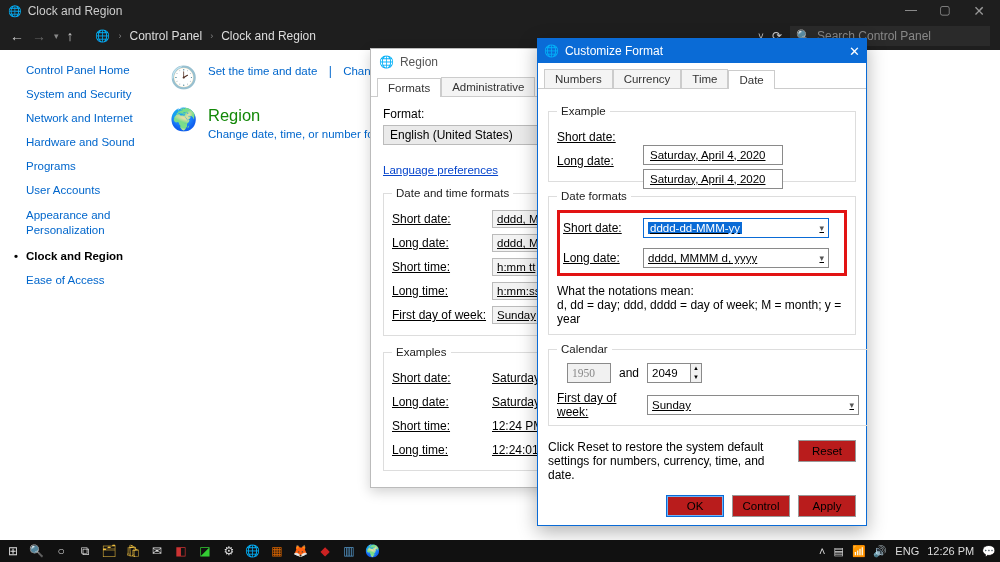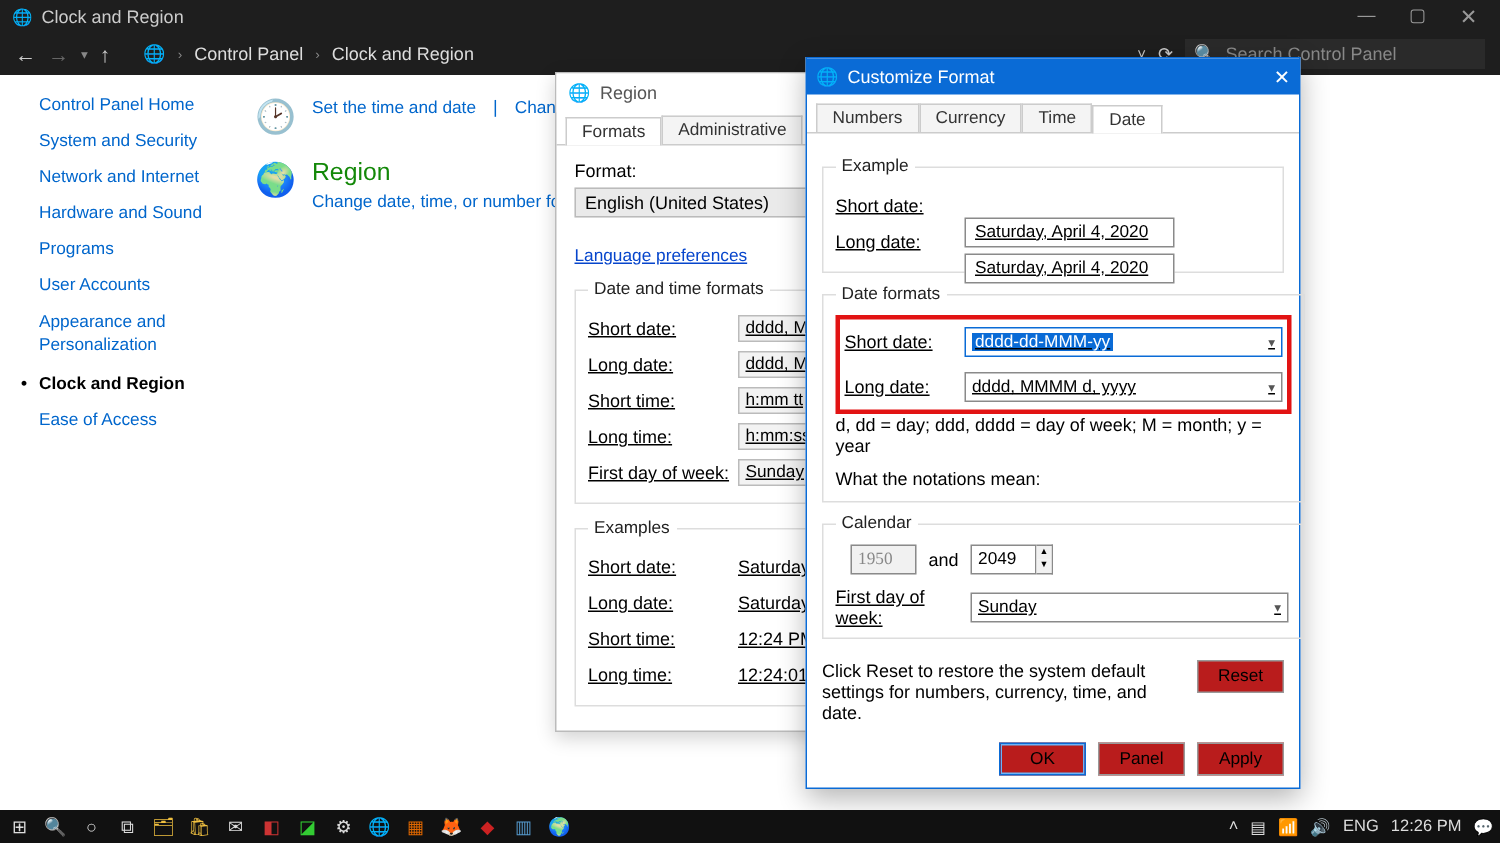--- a/index.html
+++ b/index.html
@@ -101,21 +101,21 @@
   .customize .dlg-title .left { display: flex; align-items: center; gap: 6px;}
   .customize .dlg-title .x { color: #fff; font-size: 13px; }
   .customize .tabs { display: flex; border-bottom: 1px solid #ccc; padding-left: 6px; margin-top: 6px;}
   .customize .body { padding: 6px 10px 8px 10px; }
   .field-box {
     border: 1px solid #8a8a8a; height: 20px; display: flex; align-items: center;
     padding: 0 6px; font-size: 11.5px; background: #fff; margin-top: 35px;
   }
   .redbox { border: 3px solid #e21313; padding: 3px; }
   .combo {
-    border: 1px solid #8a8a8a; height: 20px; width: 212px;
+    border: 1px solid #8a8a8a; height: 20px; width: 186px;
     display: flex; align-items: center; padding: 0 4px;
     justify-content: space-between; background: #fff; font-size: 11.5px;
   }
   .combo .chev { color: #555; font-size: 9px; }
   .combo.sel { border: 1px solid #0a6bd6; background: #fff; }
   .combo.sel .text { background: #0a6bd6; color: #fff; padding: 0 2px; }
   .spinbox { display: inline-flex; align-items: center; }
   .spinbox input {
     width: 44px; height: 20px; border: 1px solid #8a8a8a; font-size: 11.5px; padding: 0 4px;
   }
@@ -324,22 +324,22 @@
           </div>
         </div>
         <div class="row" style="margin-top:6px;">
           <span class="lbl" style="width:80px;">Long date:</span>
           <div class="combo">
             <span>dddd, MMMM d, yyyy</span>
             <span class="chev">▾</span>
           </div>
         </div>
       </div>
+      <div style="margin-top:8px;">What the notations mean:</div>
       <div>d, dd = day;  ddd, dddd = day of week;  M = month;  y = year</div>
-      <div style="margin-top:8px;">What the notations mean:</div>
     </fieldset>
 
     <fieldset style="margin-top:8px;">
       <legend>Calendar</legend>
       <div style="display:flex;align-items:center;gap:8px;margin-left:10px;">
         <div class="spinbox">
           <input disabled="" style="background: rgb(241, 241, 241); color: rgb(136, 136, 136); font-family: Liberation Serif, serif;" value="1950">
         </div>
         <span>and</span>
         <div class="spinbox">
@@ -359,21 +359,21 @@
       </div>
     </fieldset>
 
     <div style="display:flex; align-items:flex-start; gap:10px; margin-top:14px;">
       <div style="flex:1;">Click Reset to restore the system default settings for numbers, currency, time, and date.</div>
       <div class="btn">Reset</div>
     </div>
   </div>
   <div class="dlg-buttons">
     <div class="btn focus">OK</div>
-    <div class="btn">Panel</div>
+    <div class="btn">Control</div>
     <div class="btn">Apply</div>
   </div>
 </div>
 
 <div class="taskbar">
   <div class="tbicon">⊞</div>
   <div class="tbicon">🔍</div>
   <div class="tbicon">○</div>
   <div class="tbicon">⧉</div>
   <div class="tbicon" style="color:#f0c040;">🗂</div>

